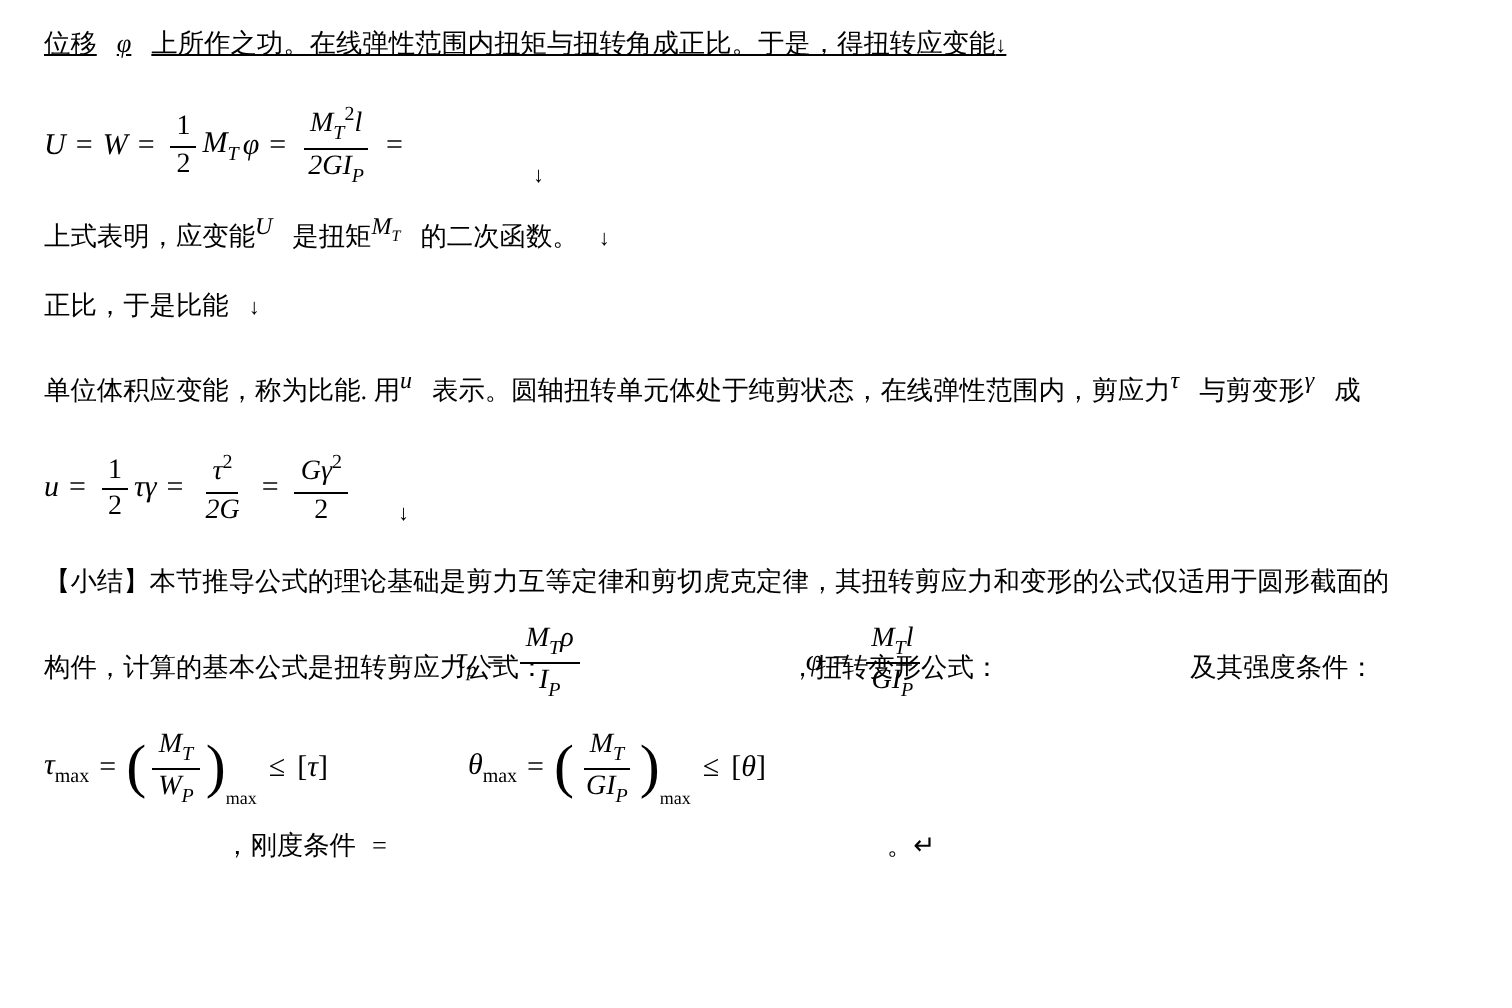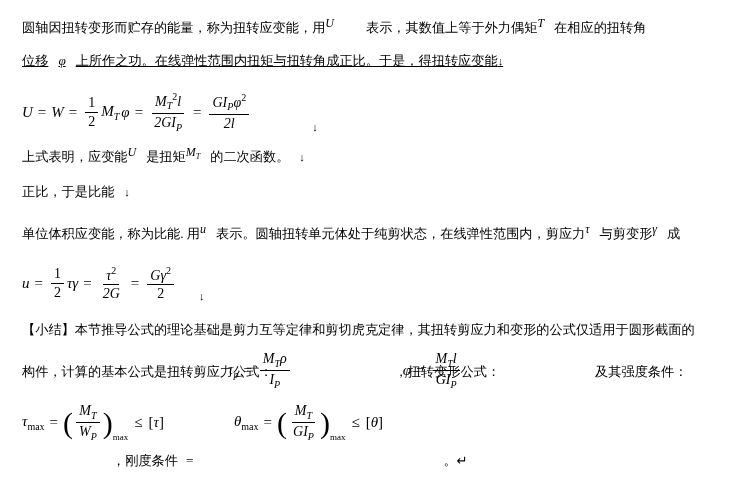--- a/index.html
+++ b/index.html
@@ -101,23 +101,20 @@
   }
   .gap-sm { width: 10px; display:inline-block;}
   .gap-md { width: 32px; display:inline-block;}
   .gap-lg { width: 60px; display:inline-block;}
 </style>
 </head>
 <body>
 
 <div class="page">
 
-  <div class="para" style="margin-top:14px;">
-    <span>圆轴因扭转变形而贮存的能量，称为扭转应变能，用</span><span class="sup">U</span><span class="gap-md"></span><span>表示，其数值上等于外力偶矩</span><span class="sup">T</span><span class="gap-sm"></span><span>在相应的扭转角</span>
-  </div>
 
   <div class="para" style="margin-top:12px;text-decoration:underline;">
     <span>位移</span><span class="gap-sm"></span><span class="it">φ</span><span class="gap-sm"></span><span>上所作之功。在线弹性范围内扭矩与扭转角成正比。于是，得扭转应变能</span><span class="arrow">↓</span>
   </div>
 
   <div class="eqline eqn-block" style="margin-top:20px;">
     <span class="eq">
       <span>U</span>
       <span style="font-style:normal;margin:0 5px;">=</span>
       <span>W</span>
@@ -127,24 +124,20 @@
         <span class="den" style="font-style:normal;">2</span>
       </span>
       <span><span>M</span><span class="sub">T</span></span>
       <span style="margin-left:2px;">φ</span>
       <span style="font-style:normal;margin:0 5px;">=</span>
       <span class="frac">
         <span class="num"><span>M</span><span class="sub">T</span><span class="supsm">2</span><span>l</span></span>
         <span class="den"><span>2GI</span><span class="sub">P</span></span>
       </span>
       <span style="font-style:normal;margin:0 5px;">=</span>
-      <span class="frac">
-        <span class="num"><span>GI</span><span class="sub">P</span><span>φ</span><span class="supsm">2</span></span>
-        <span class="den">2l</span>
-      </span>
     </span>
     <span class="arrow" style="margin-left:60px; align-self:flex-end;">↓</span>
   </div>
 
   <div class="para" style="">
     <span>上式表明，应变能</span><span class="sup">U</span><span class="gap-sm"></span><span>是扭矩</span><span class="sup"><span>M</span><span style="font-size:8px;vertical-align:sub;">T</span></span><span class="gap-sm"></span><span>的二次函数。</span><span class="gap-sm"></span><span class="arrow">↓</span>
   </div>
 
   <div class="para" style="margin-top:14px;">
     <span>正比，于是比能</span><span class="gap-sm"></span><span class="arrow">↓</span>

